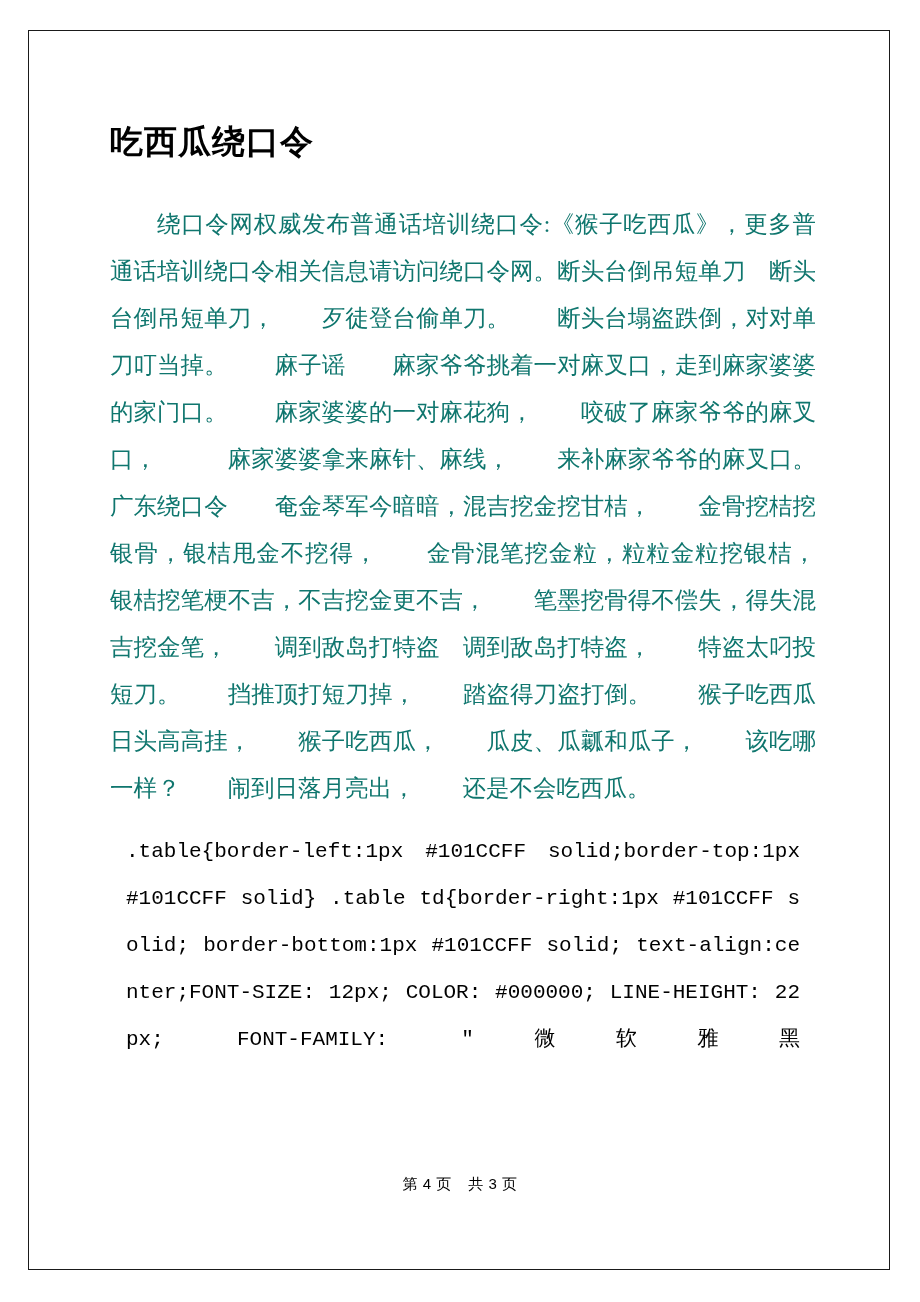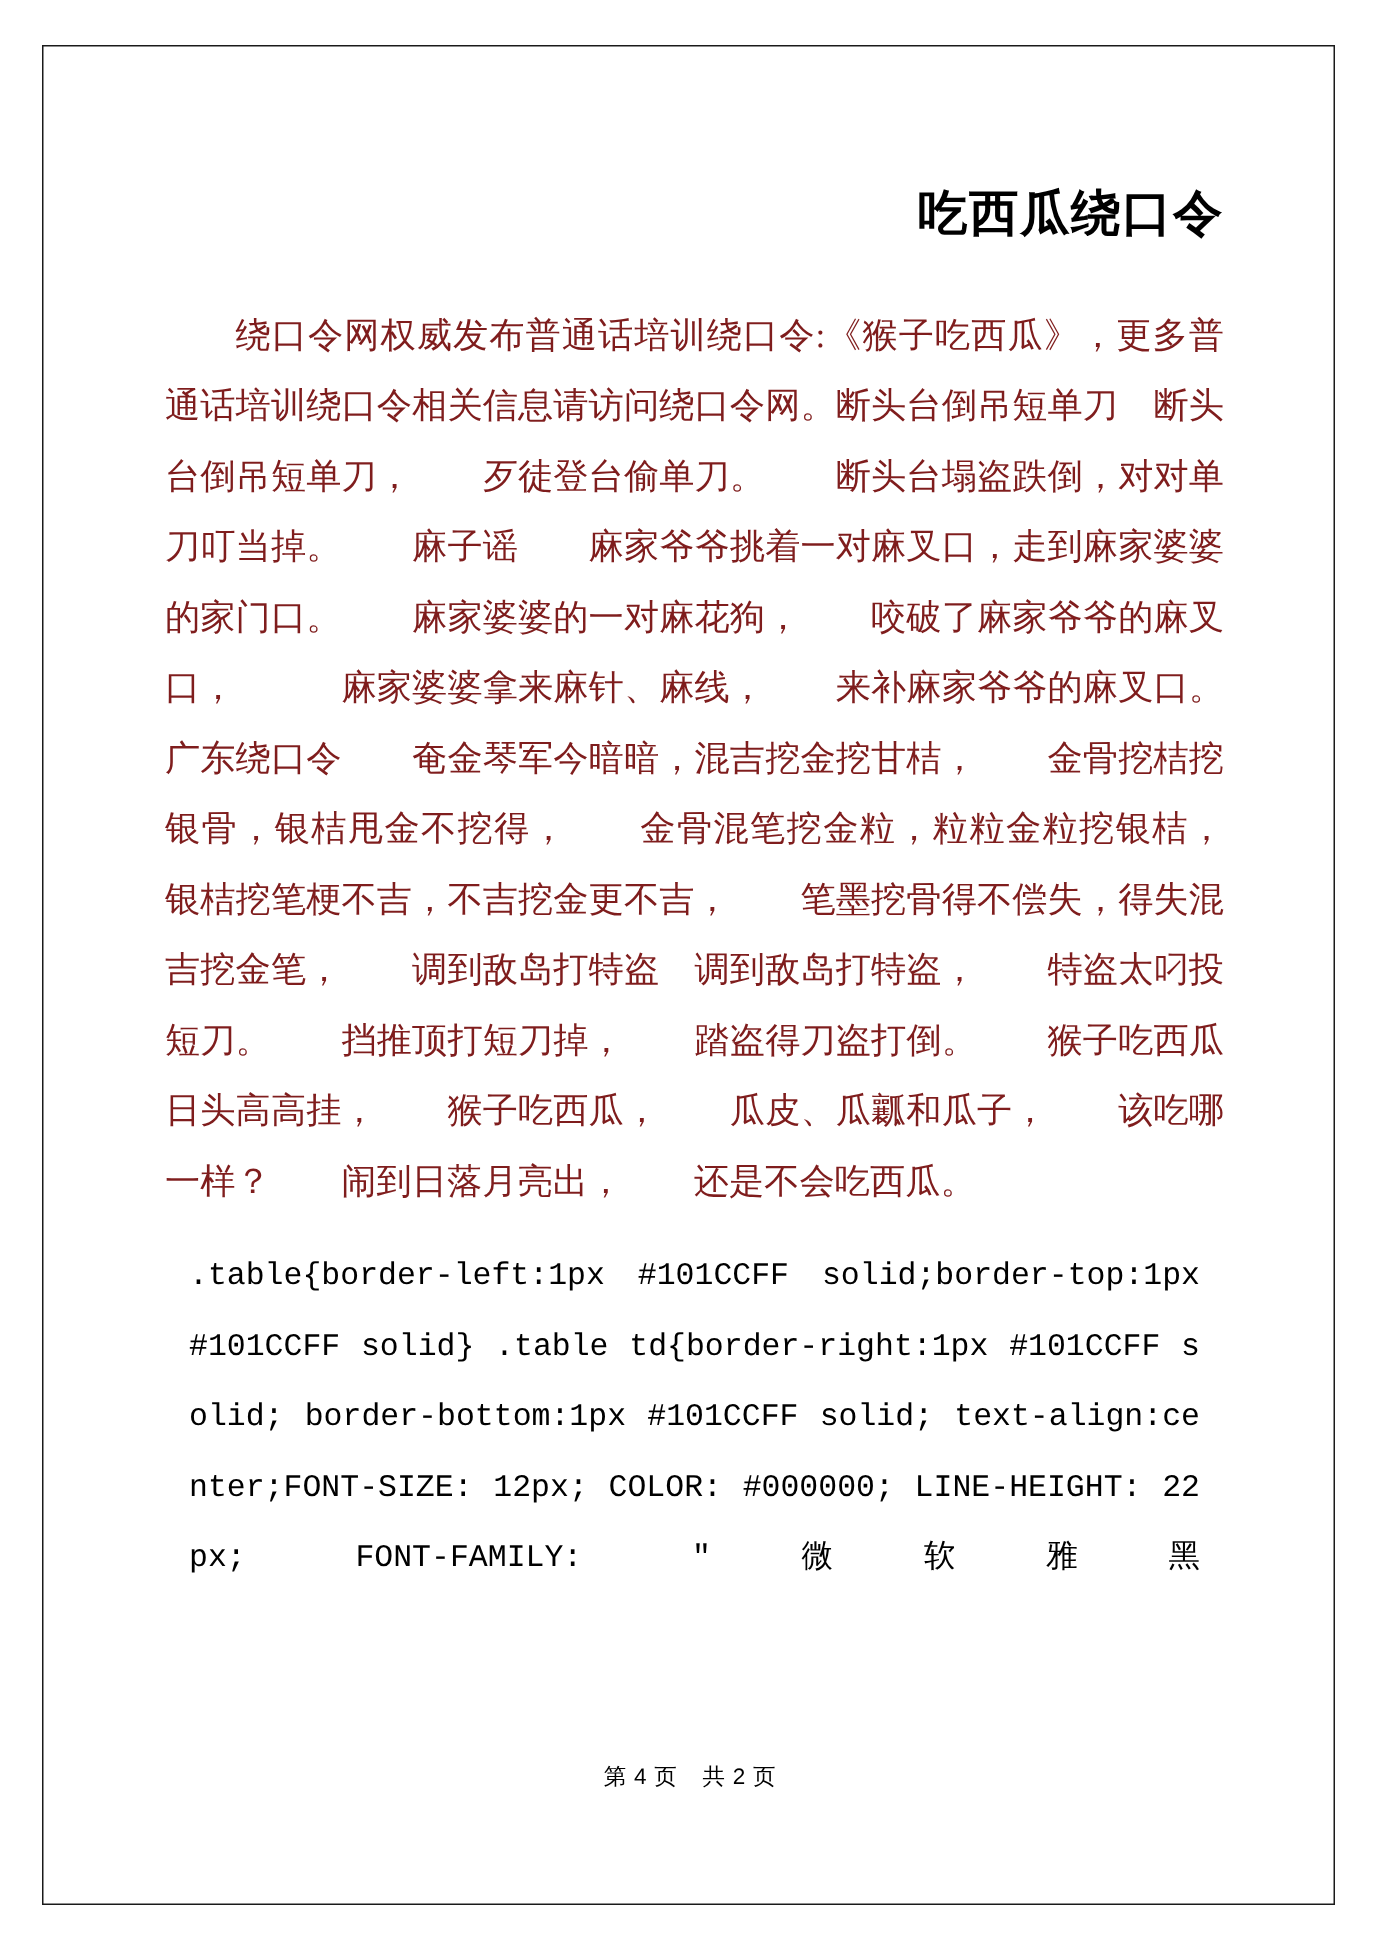--- a/index.html
+++ b/index.html
@@ -36,35 +36,35 @@
   .content {
     position: absolute;
     left: 110px;
     top: 120px;
     width: 706px;
   }
   .doc-title {
     font-family: "Liberation Sans", "DejaVu Sans", sans-serif;
     font-weight: bold;
     font-size: 33px;
-    text-align: right;
+    text-align: left;
     letter-spacing: 1px;
     margin: 0 0 36px 0;
     color: #000000;
   }
   .body-text {
     font-size: 23.5px;
     line-height: 47px;
     text-align: justify;
     text-justify: inter-character;
     text-align-last: left;
     white-space: pre-wrap;
     word-break: break-all;
     margin: 0;
-    color: #7f1d1d;
+    color: #0f766e;
   }
   .body-text.indent {
     text-indent: 2em;
   }
   .mono-block {
     font-family: "Liberation Mono", "DejaVu Sans Mono", monospace;
     font-size: 21px;
     line-height: 47px;
     text-align: justify;
     text-align-last: justify;
@@ -93,15 +93,15 @@
   <div class="page-frame"></div>
 
   <div class="content">
     <h1 class="doc-title">吃西瓜绕口令</h1>
     <p class="body-text indent">绕口令网权威发布普通话培训绕口令:《猴子吃西瓜》，更多普通话培训绕口令相关信息请访问绕口令网。断头台倒吊短单刀　断头台倒吊短单刀，　　歹徒登台偷单刀。　　断头台塌盗跌倒，对对单刀叮当掉。　　麻子谣　　麻家爷爷挑着一对麻叉口，走到麻家婆婆的家门口。　　麻家婆婆的一对麻花狗，　　咬破了麻家爷爷的麻叉口，　　　麻家婆婆拿来麻针、麻线，　　来补麻家爷爷的麻叉口。　　广东绕口令　　奄金琴军今暗暗，混吉挖金挖甘桔，　　金骨挖桔挖银骨，银桔甩金不挖得，　　金骨混笔挖金粒，粒粒金粒挖银桔，　　银桔挖笔梗不吉，不吉挖金更不吉，　　笔墨挖骨得不偿失，得失混吉挖金笔，　　调到敌岛打特盗　调到敌岛打特盗，　　特盗太叼投短刀。　　挡推顶打短刀掉，　　踏盗得刀盗打倒。　　猴子吃西瓜　日头高高挂，　　猴子吃西瓜，　　瓜皮、瓜瓤和瓜子，　　该吃哪一样？　　闹到日落月亮出，　　还是不会吃西瓜。</p>
     <p class="mono-block">.table{border-left:1px #101CCFF solid;border-top:1px #101CCFF solid} .table td{border-right:1px #101CCFF solid; border-bottom:1px #101CCFF solid; text-align:center;FONT-SIZE: 12px; COLOR: #000000; LINE-HEIGHT: 22px; FONT-FAMILY: "微软雅黑</p>
   </div>
 
   <div class="footer">
     <span>第 4 页</span>
-    <span>共 2 页</span>
+    <span>共 3 页</span>
   </div>
 </div>
 
 </body></html>

